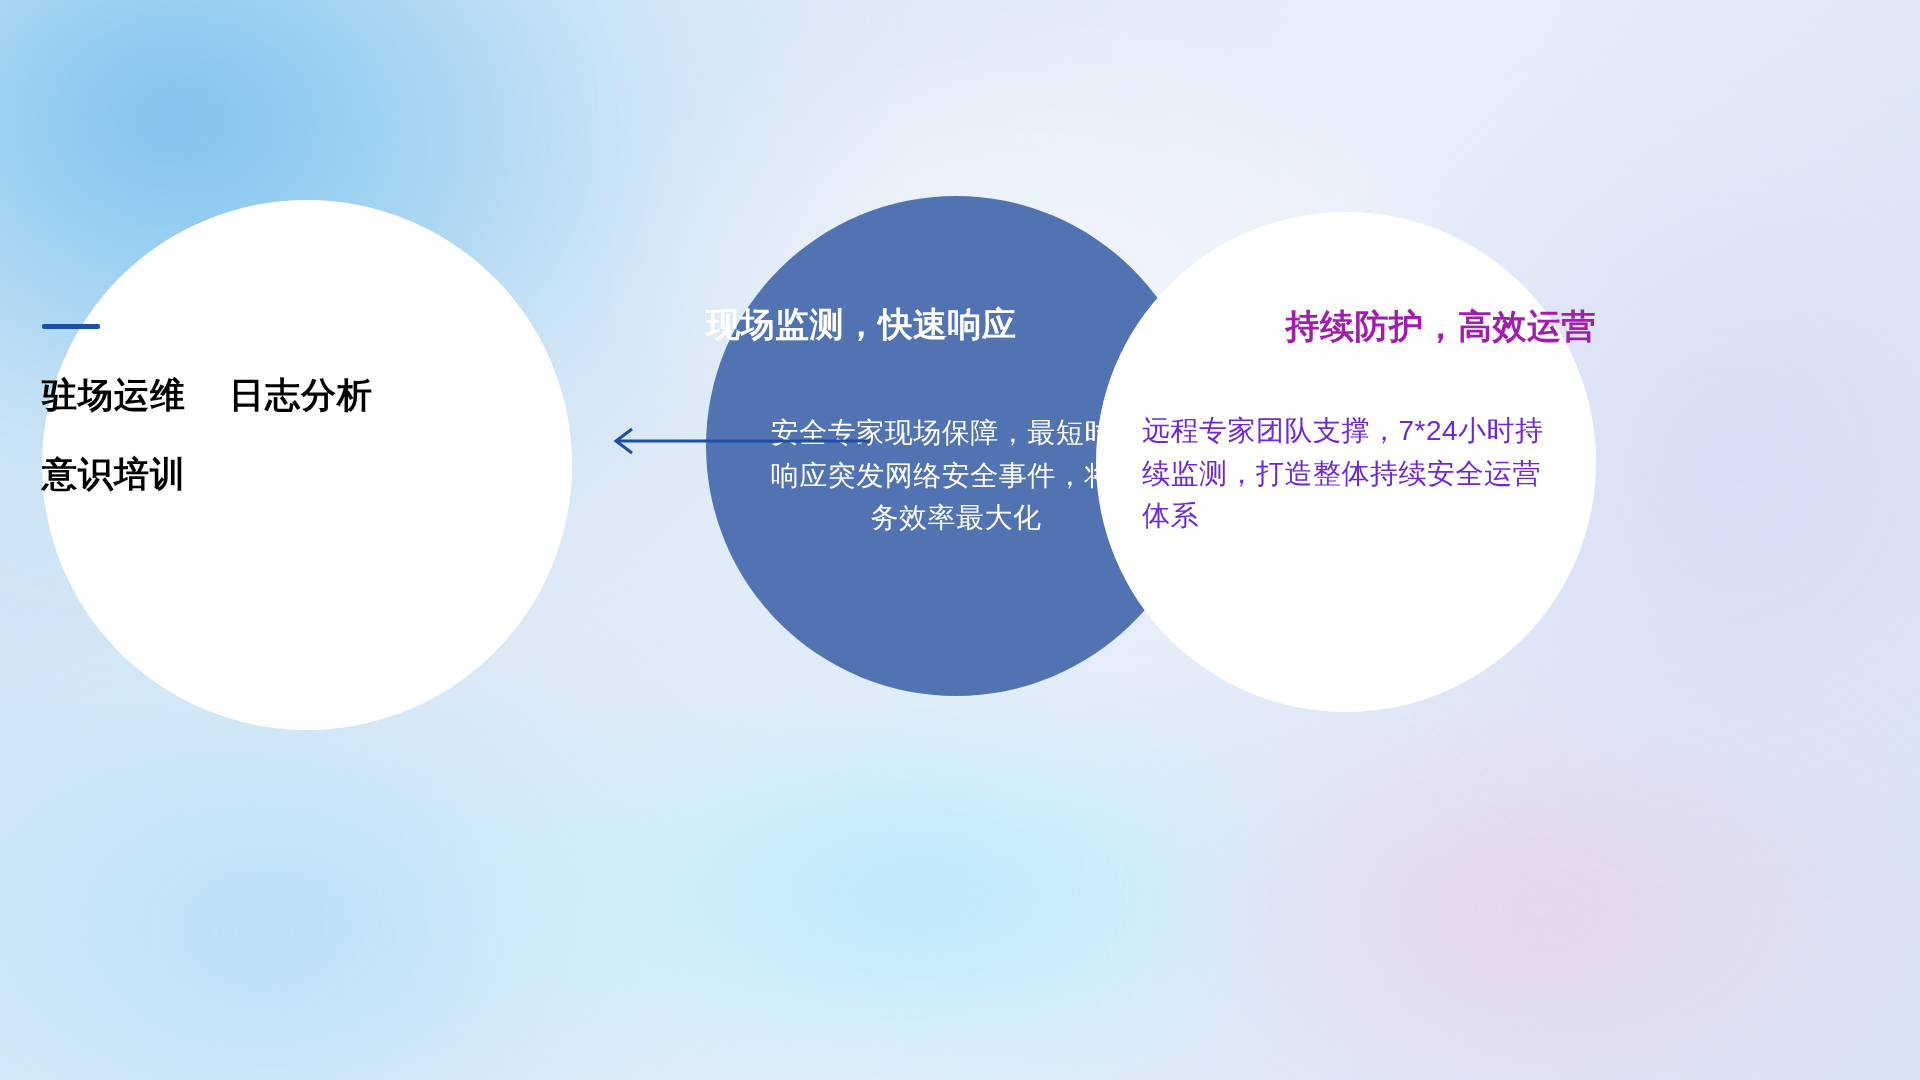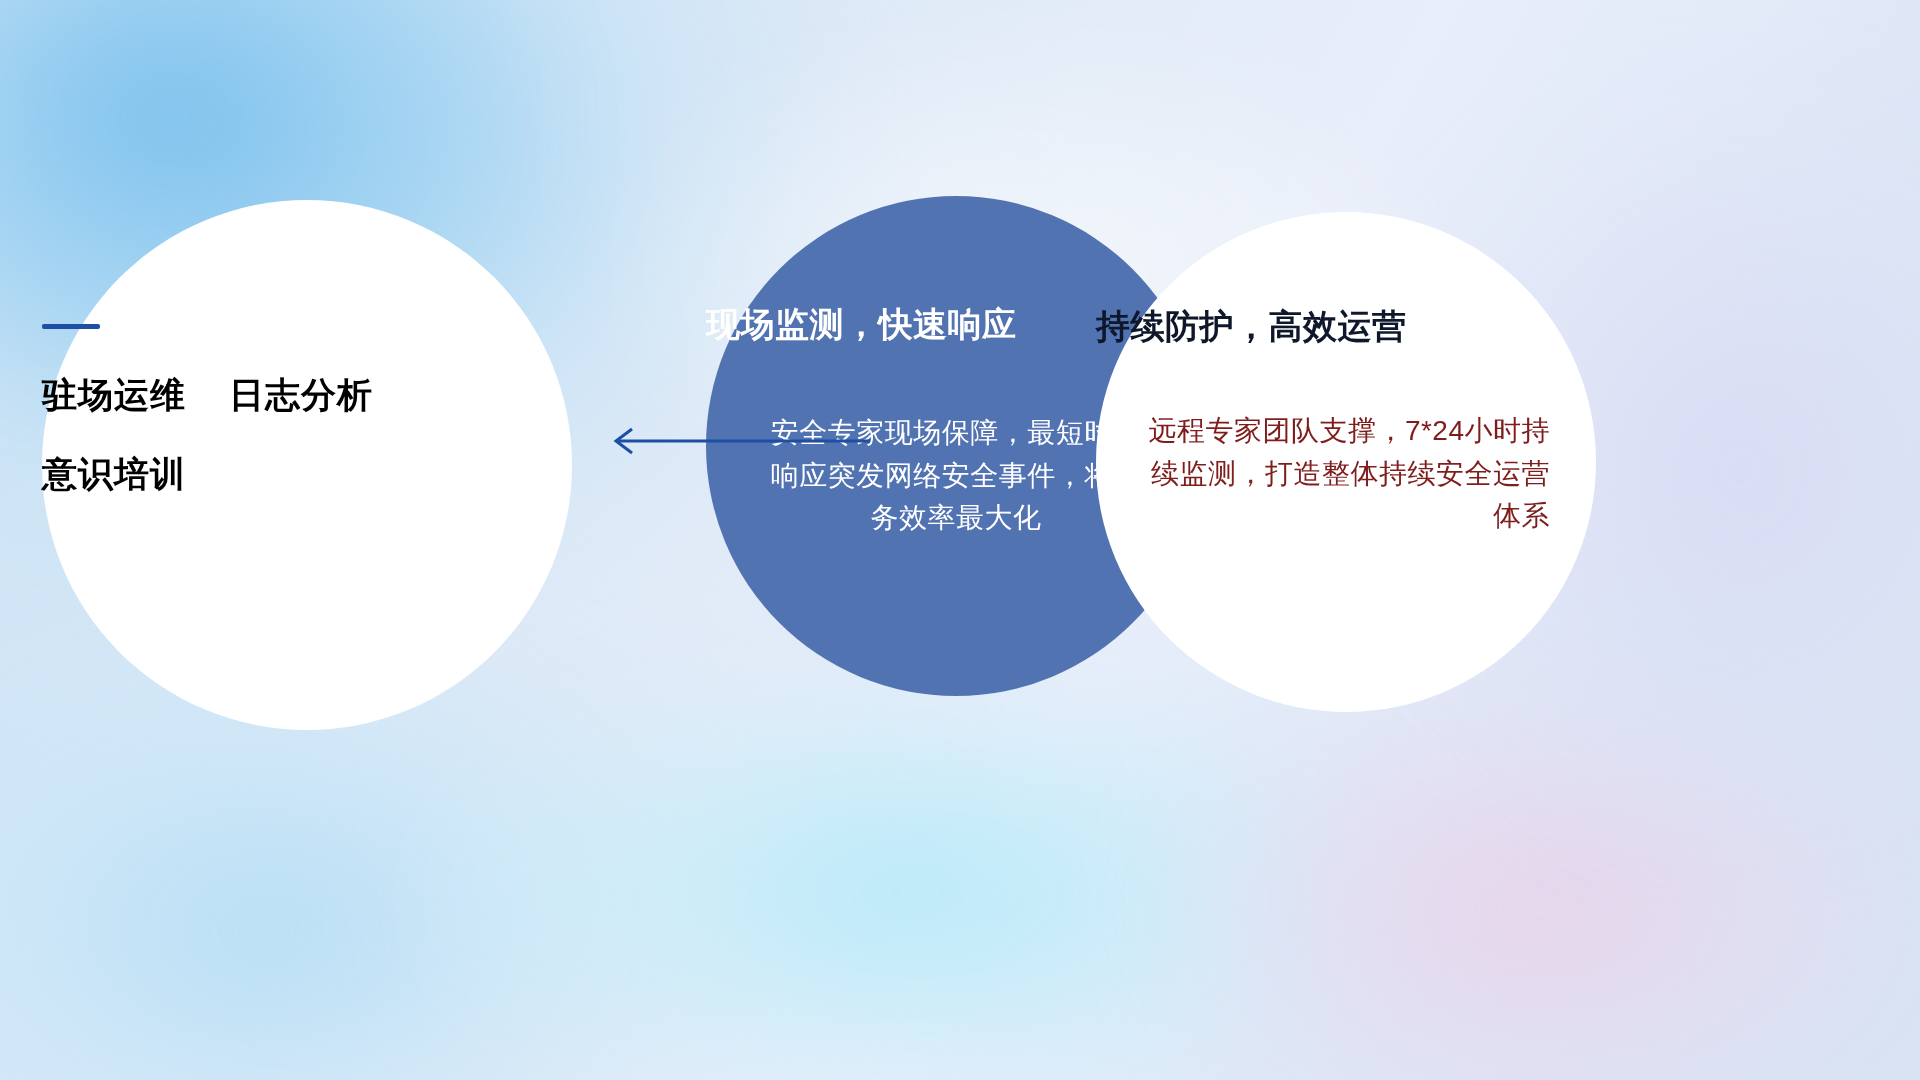--- a/index.html
+++ b/index.html
@@ -201,36 +201,36 @@
     width: 500px;
     height: 500px;
     background: #ffffff;
     z-index: 4;
   }
   #circle-right .c-title {
     position: absolute;
     left: 0;
     right: 0;
     top: 92px;
-    text-align: left;
+    text-align: right;
     font-size: 34px;
     font-weight: 700;
-    color: #0f172a;
+    color: #a21caf;
     letter-spacing: 0.5px;
     white-space: nowrap;
   }
   #circle-right .c-body {
     position: absolute;
     left: 46px;
     width: 408px;
     top: 198px;
-    text-align: right;
+    text-align: left;
     font-size: 28px;
     font-weight: 400;
-    color: #7f1d1d;
+    color: #6d28d9;
     line-height: 1.52;
     letter-spacing: 0.5px;
   }
 
   
   #arrow {
     position: absolute;
     left: 602px;
     top: 418px;
     width: 270px;

